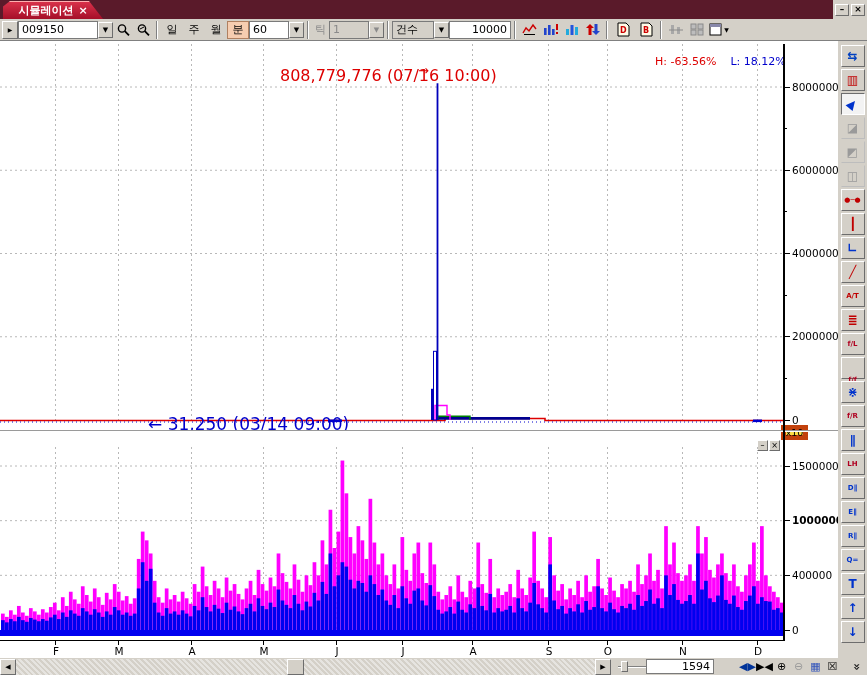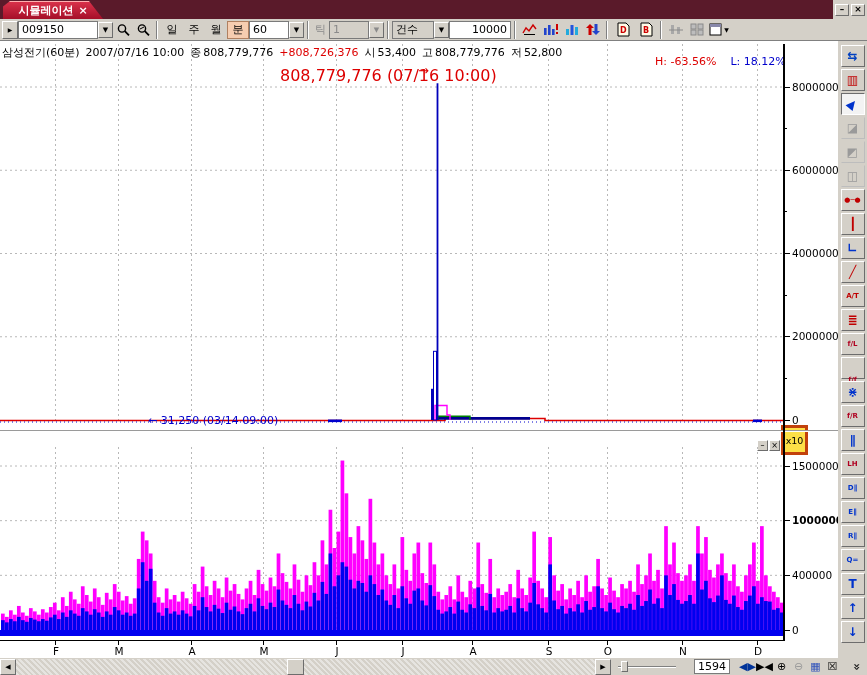--- a/index.html
+++ b/index.html
@@ -31,34 +31,34 @@
            align-items:center;padding:0 2px;border-bottom:1px solid #808080;}
   .pbtn{width:22px;height:18px;font-size:11px;}
   .pbtn.active{background:#f6cdb0;border:1px solid #b08060;}
   
   .red{color:#dd0000;} .blue{color:#0000cc;} .mag{color:#ff00ff;} .gray{color:#8a8a8a;}
   #infoline{left:2px;top:45px;white-space:nowrap;font-size:11px;}
   #infoline span{margin-right:6px;}
   #hl{left:655px;top:55px;display:flex;gap:14px;font-size:11px;}
   .axlabel{position:absolute;font-size:10.5px;color:#000;text-align:left;white-space:nowrap;}
   .tickmark{position:absolute;background:#000;}
-  #x10{left:781px;top:425px;width:27px;height:30px;background:#fde047;border:3px solid #c2410c;
+  #x10{left:781px;top:425px;width:27px;height:15px;background:#fde047;border:5px solid #c2410c;
        font-size:9.5px;display:flex;align-items:center;justify-content:center;}
   #volhdr{left:2px;top:434px;white-space:nowrap;font-size:11px;}
   #volhdr span{margin-right:5px;}
   .minibtn{width:11px;height:11px;font-size:8px;line-height:8px;}
   
   #bottombar{left:0;top:658px;width:867px;height:17px;background:#d4d0c8;}
   #sbtrack{left:0;top:1px;width:611px;height:16px;background:repeating-linear-gradient(45deg,#e6e4e0 0 2px,#d4d0c8 2px 4px);}
   .sbbtn{width:16px;height:16px;font-size:7px;}
   #sbthumb{left:287px;top:0;width:17px;height:16px;}
   #navicons{left:739px;top:1px;display:flex;}
   .nbtn{width:17px;height:15px;font-size:11px;background:transparent;border:none;display:flex;
         align-items:center;justify-content:center;}
-  #countbox{left:694px;top:1px;width:36px;height:15px;justify-content:flex-end;font-size:11px;}
+  #countbox{left:646px;top:1px;width:68px;height:15px;justify-content:flex-end;font-size:11px;}
   
   #sidebar{left:838px;top:41px;width:29px;height:617px;background:#d4d0c8;display:flex;
            flex-direction:column;align-items:center;padding-top:4px;gap:2px;}
   .sic{width:24px;height:22px;flex:0 0 22px;}
   .sic span{display:inline-block;font-size:12px;font-weight:bold;line-height:12px;}
   .sic.small span{font-size:7px;font-weight:bold;}
   .sic.dis{border-color:#d4d0c8 #bdbdbd #bdbdbd #d4d0c8;}
   #chevron{right:6px;top:660px;transform:rotate(90deg);font-weight:bold;font-size:12px;color:#222;}
   input{outline:none;}
 </style>
@@ -170,23 +170,20 @@
     </div>
     <div class="btn flat" style="width:24px;height:18px;gap:2px;">
       <svg width="13" height="13" viewBox="0 0 13 13">
           <rect x="1" y="1" width="11" height="11" fill="#fff" stroke="#000"></rect>
           <rect x="1" y="1" width="11" height="3" fill="#88a"></rect>
         </svg>
       <span style="font-size:6px;">▼</span>
     </div>
   </div>
 
-  <div class="abs" id="infoline">
-    <span>삼성전기(60분)</span><span>2007/07/16 10:00</span><span style="margin-right:2px;">종</span><span>808,779,776</span><span class="red">+808,726,376</span><span style="margin-right:2px;">시</span><span>53,400</span><span style="margin-right:2px;">고</span><span>808,779,776</span><span style="margin-right:2px;">저</span><span>52,800</span>
-  </div>
   <div class="abs" id="hl">
     <span class="red">H: -63.56%</span>
     <span class="blue">L: 18.12%</span>
   </div>
 
   <svg class="abs" id="price-svg" style="left:0;top:44px;" width="783" height="382" viewBox="0 0 783 382">
       <line x1="55.5" y1="0" x2="55.5" y2="378" stroke="#b8b8b8" stroke-width="1" stroke-dasharray="2 3"></line>
       <line x1="118.5" y1="0" x2="118.5" y2="378" stroke="#b8b8b8" stroke-width="1" stroke-dasharray="2 3"></line>
       <line x1="191.5" y1="0" x2="191.5" y2="378" stroke="#b8b8b8" stroke-width="1" stroke-dasharray="2 3"></line>
       <line x1="263.5" y1="0" x2="263.5" y2="378" stroke="#b8b8b8" stroke-width="1" stroke-dasharray="2 3"></line>
@@ -208,21 +205,21 @@
       <line x1="438" y1="374.335" x2="530" y2="374.335" stroke="#000090" stroke-width="2.6"></line>
       <polyline points="438,376 438,372.25375 470,372.25375 470,376" fill="none" stroke="#008000" stroke-width="1.4"></polyline>
       <polyline points="435,376 435,361.43125 447,361.43125 447,371.005 450,371.005 450,376" fill="none" stroke="#ff00ff" stroke-width="1.4"></polyline>
       <rect x="433.5" y="307.31875" width="3" height="68.68124999999998" fill="none" stroke="#0000bb" stroke-width="1"></rect>
       <rect x="431" y="344.78125" width="2.5" height="31.21875" fill="#0000bb"></rect>
       <line x1="437.5" y1="39.345420737500035" x2="437.5" y2="376" stroke="#0000bb" stroke-width="1.8"></line>
     </svg>
 
   <div class="abs red" style="left:280px;top:66px;font-size:16px;">808,779,776 (07/16 10:00)</div>
   <div class="abs red" style="left:418px;top:63px;font-size:13px;">→</div>
-  <div class="abs blue" style="left:148px;top:414px;font-size:11px;"><span>←</span> <span>31,250 (03/14 09:00)</span></div>
+  <div class="abs blue" style="left:148px;top:414px;font-size:17px;"><span>←</span> <span>31,250 (03/14 09:00)</span></div>
 
   <div class="abs" id="x10">x10</div>
 
   <div class="abs" style="left:0;top:430px;width:838px;height:0;border-top:1px solid #9a9a9a;border-bottom:1px solid #fff;"></div>
 
   <div class="abs" style="left:757px;top:440px;display:flex;gap:1px;">
     <div class="btn minibtn">–</div>
     <div class="btn minibtn">×</div>
   </div>
 

